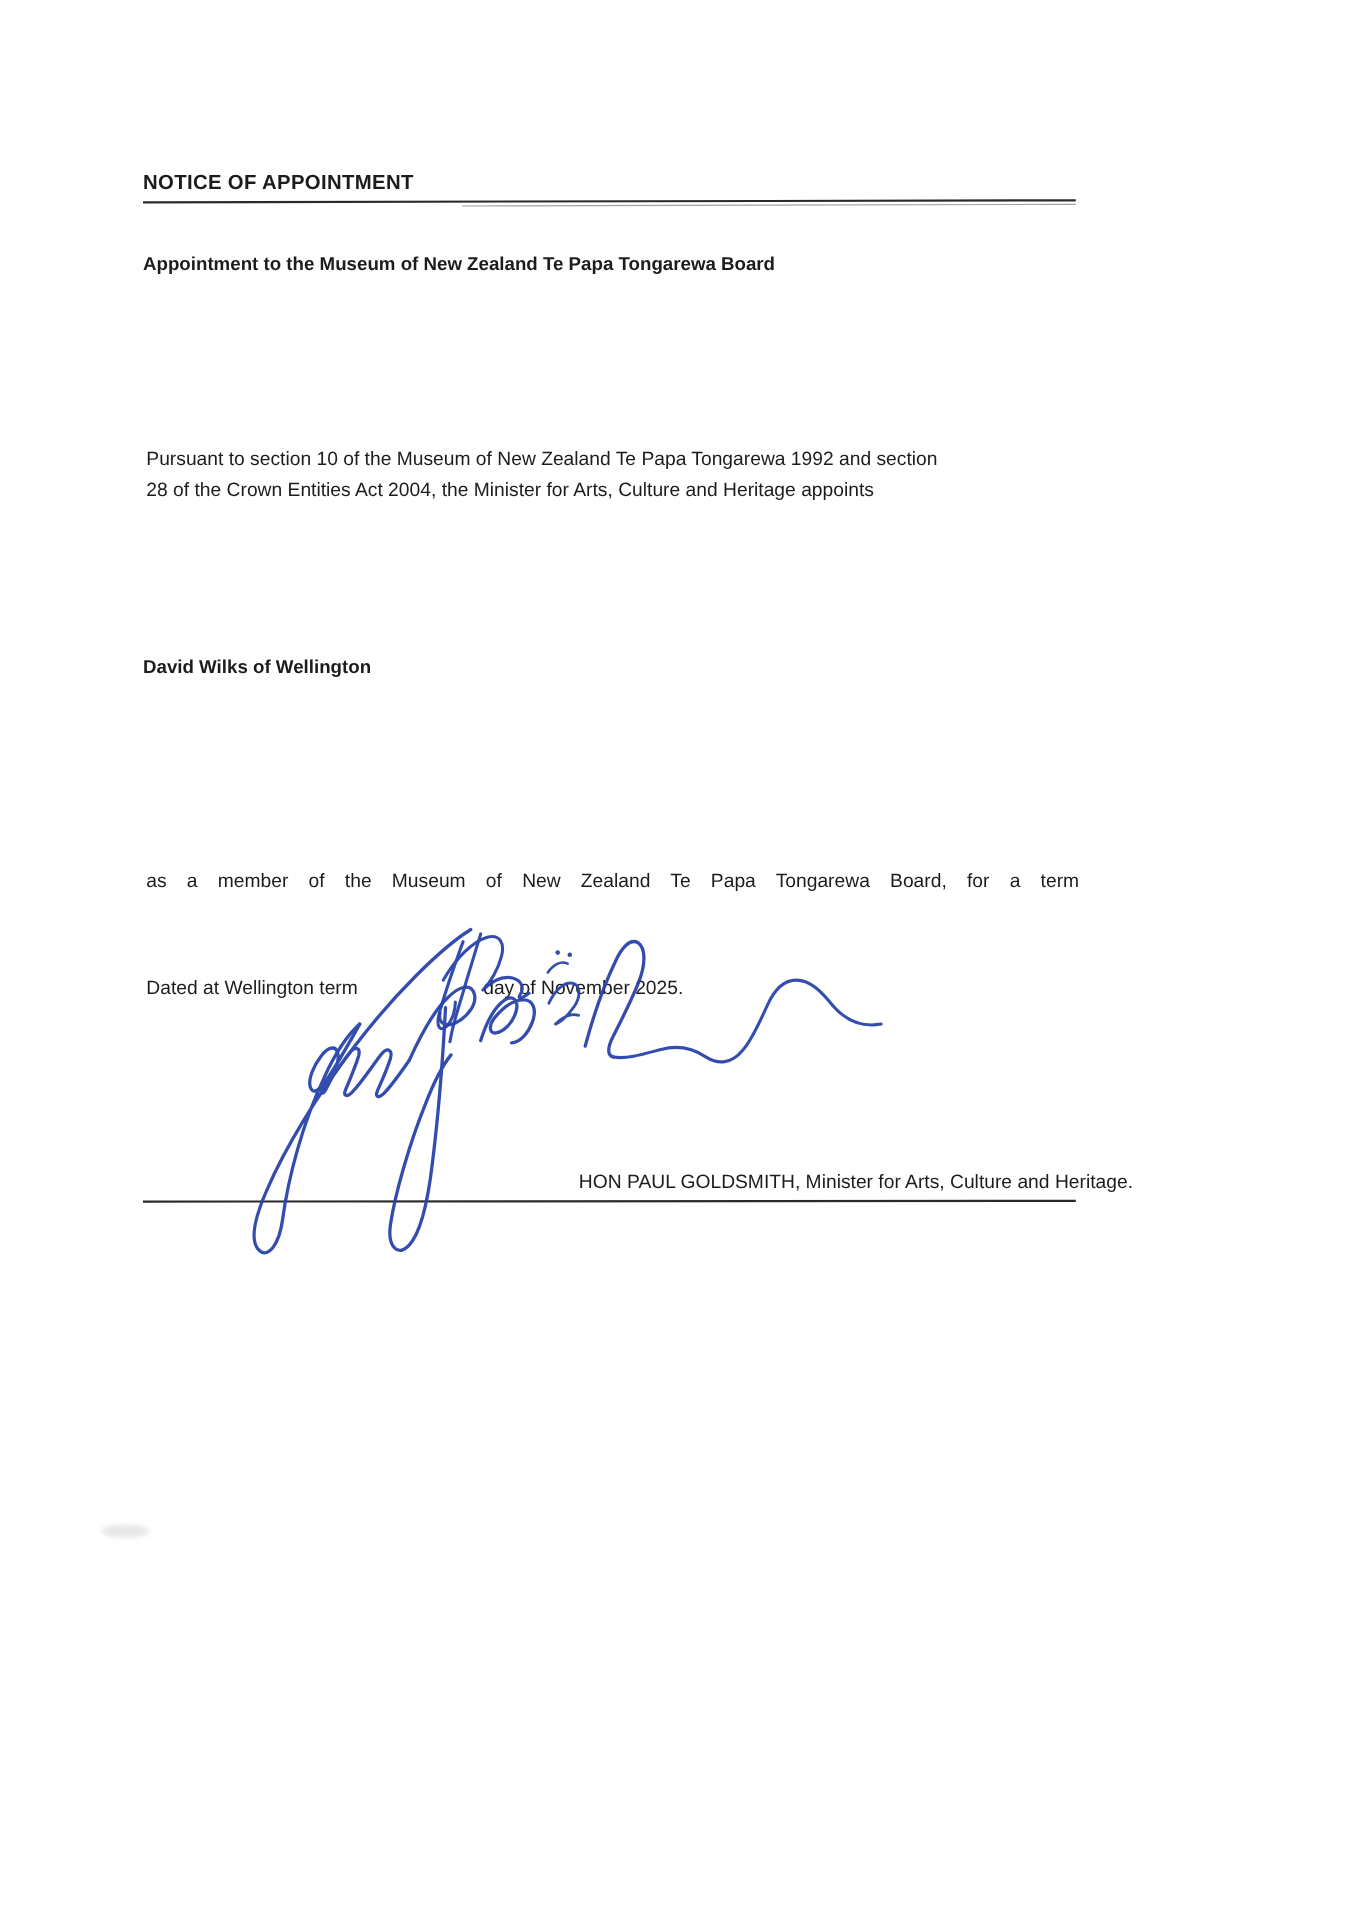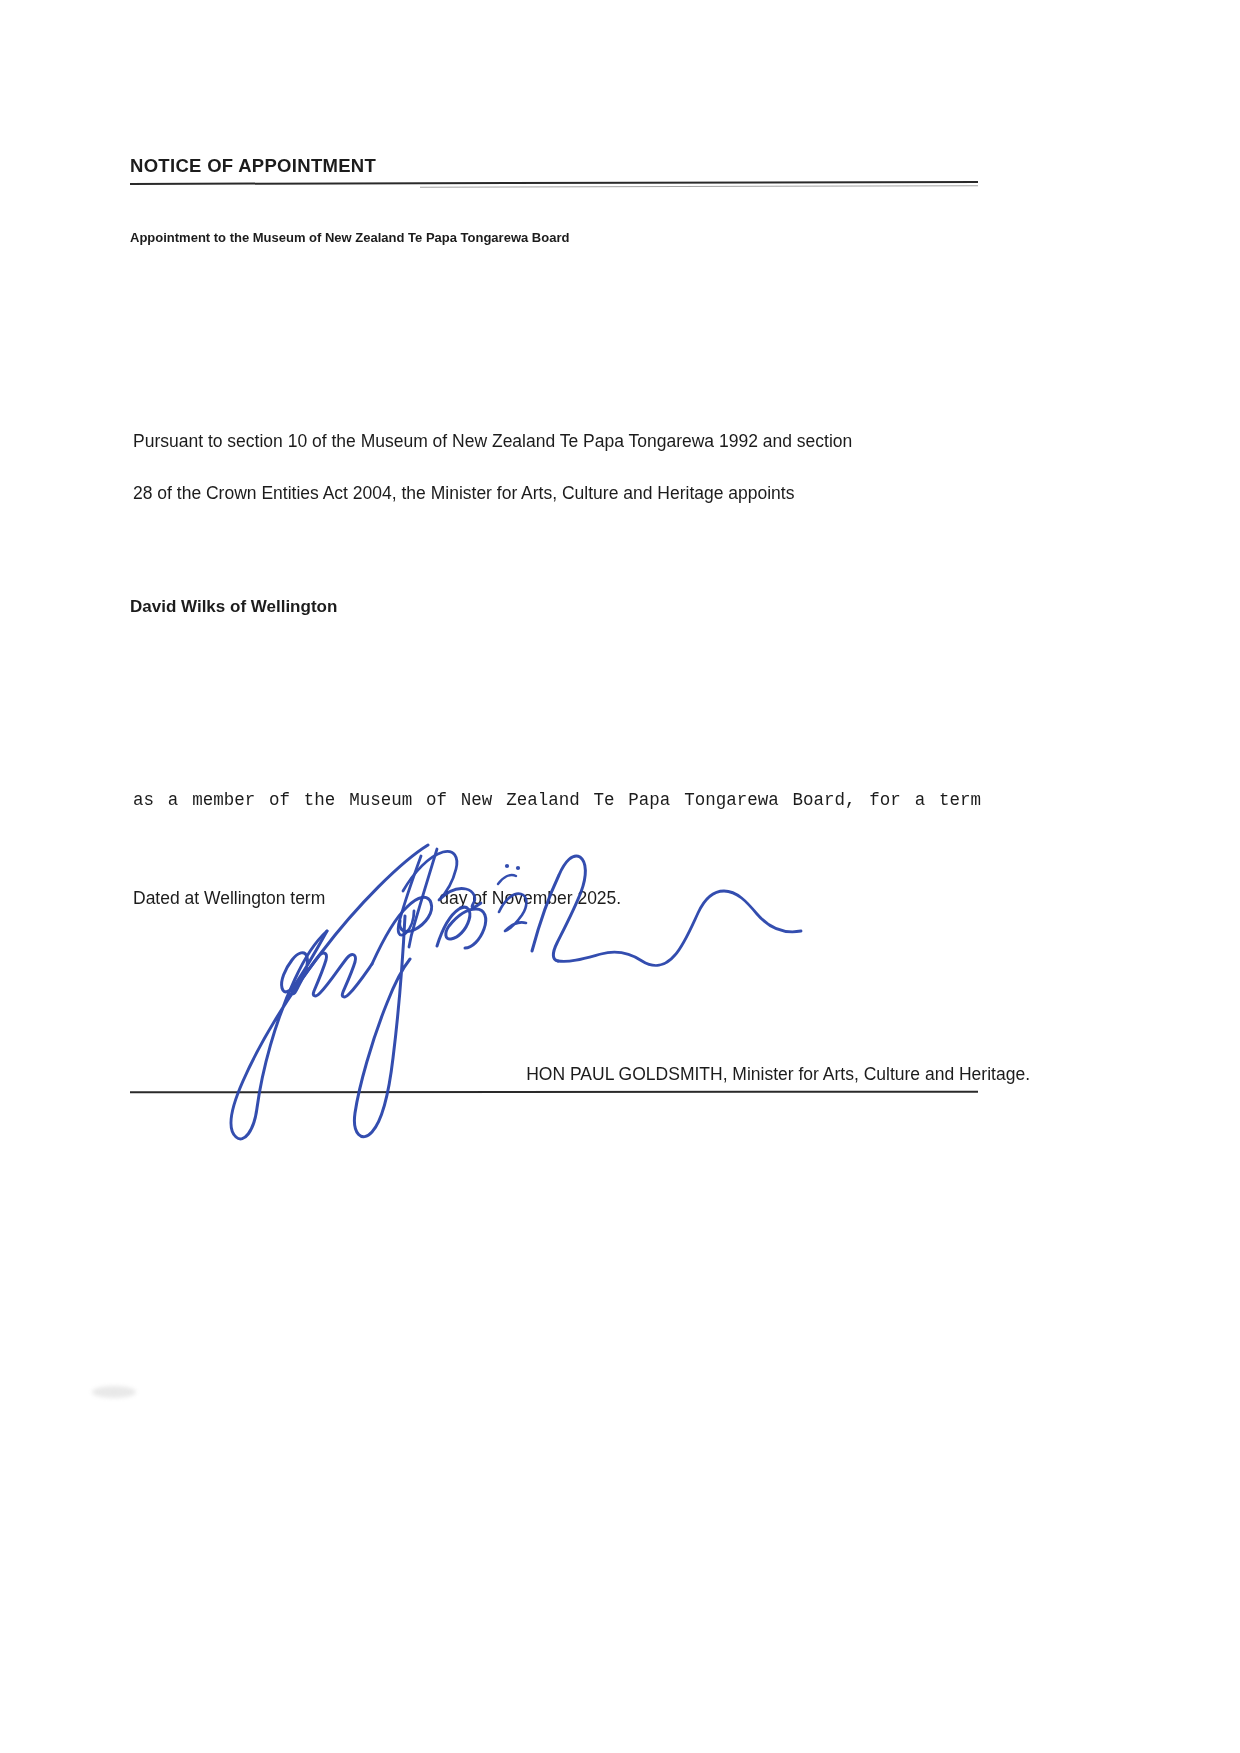--- a/index.html
+++ b/index.html
@@ -13,30 +13,30 @@
   .abs{ position:absolute; }
   .doc-title{
     left:130px; top:155px; width:848px;
     font-size:18.5px; font-weight:700; letter-spacing:.3px;
   }
   .rule{ background:#2a2a2a; height:2px; }
   .title-rule{ left:130px; top:182px; width:848px; transform:rotate(-.12deg); }
   .title-rule2{ left:420px; top:186px; width:558px; height:1px; background:#555; opacity:.55; transform:rotate(-.15deg); }
   .doc-subtitle{
     left:130px; top:230px; width:848px;
-    font-size:13px; font-weight:700;
+    font-size:17px; font-weight:700;
   }
   .para{ left:133px; top:403px; width:848px; font-size:17.5px; }
-  .para .line{ display:block; line-height:28px;margin-top:24px; }
+  .para .line{ display:block; line-height:28px; }
   .appointee{
     left:130px; top:597px; width:848px; 
     font-size:17px; font-weight:700;
   }
   .term-para{ left:133px; top:786px; width:848px; font-size:17.5px; }
-  .term-para .line{ display:block; line-height:29px;font-family:Liberation Mono, monospace; }
+  .term-para .line{ display:block; line-height:29px; }
   .term-para .just{ text-align:justify; text-align-last:justify; }
   .dated{ left:133px; top:888px; width:900px; font-size:17.5px; white-space:nowrap; }
   .day-gap{ display:inline-block; width:114px; }
   .signatory{ left:130px; top:1064px; width:900px; font-size:17.5px; white-space:nowrap;text-align:right; }
   .signatory-rule{ left:130px; top:1091px; width:848px; height:1.6px; transform:rotate(-.05deg); }
   .ink-layer{
     position:absolute; left:0; top:0; width:1240px; height:1753px;
     pointer-events:none;
   }
   .ink-layer g{ stroke:var(--ink); fill:none; stroke-linecap:round; stroke-linejoin:round; opacity:.95; }

